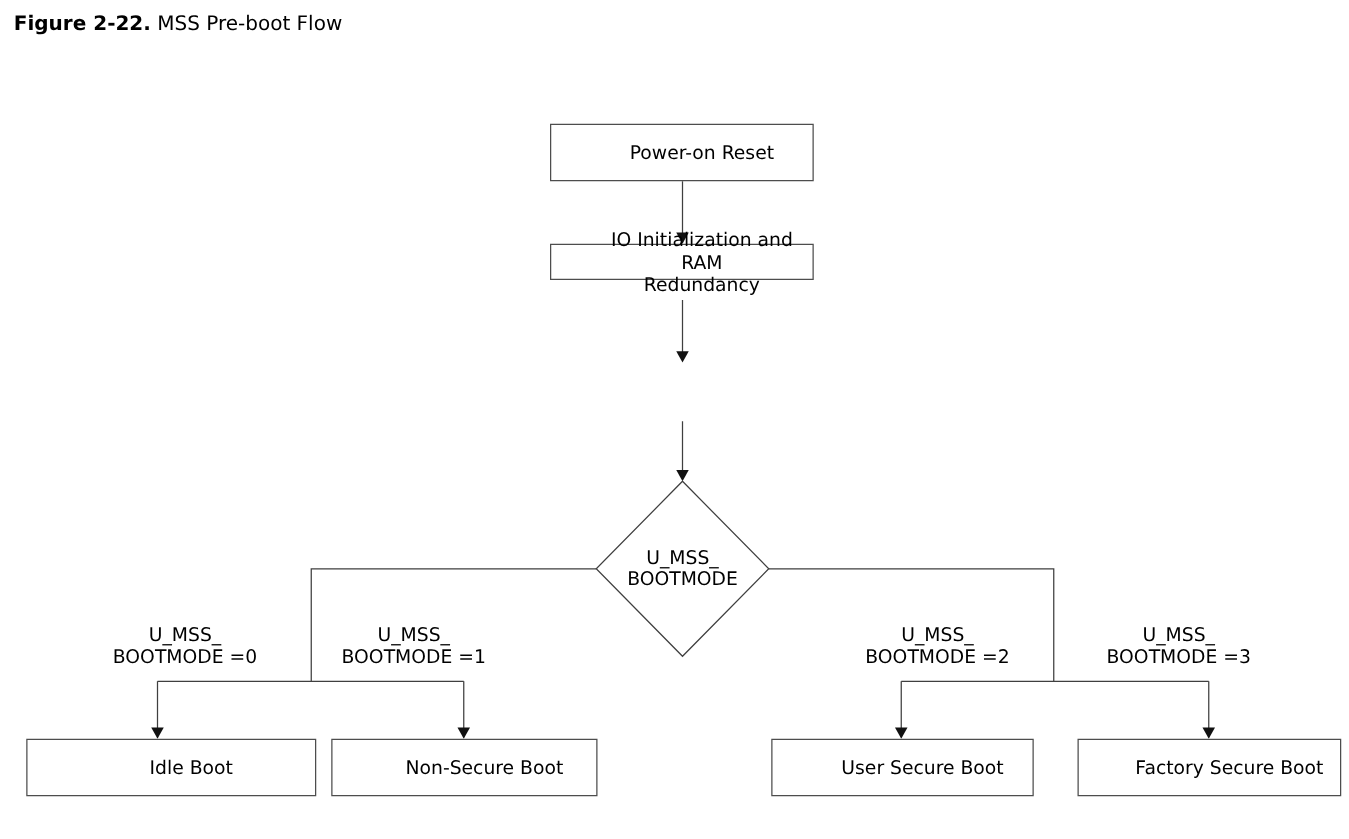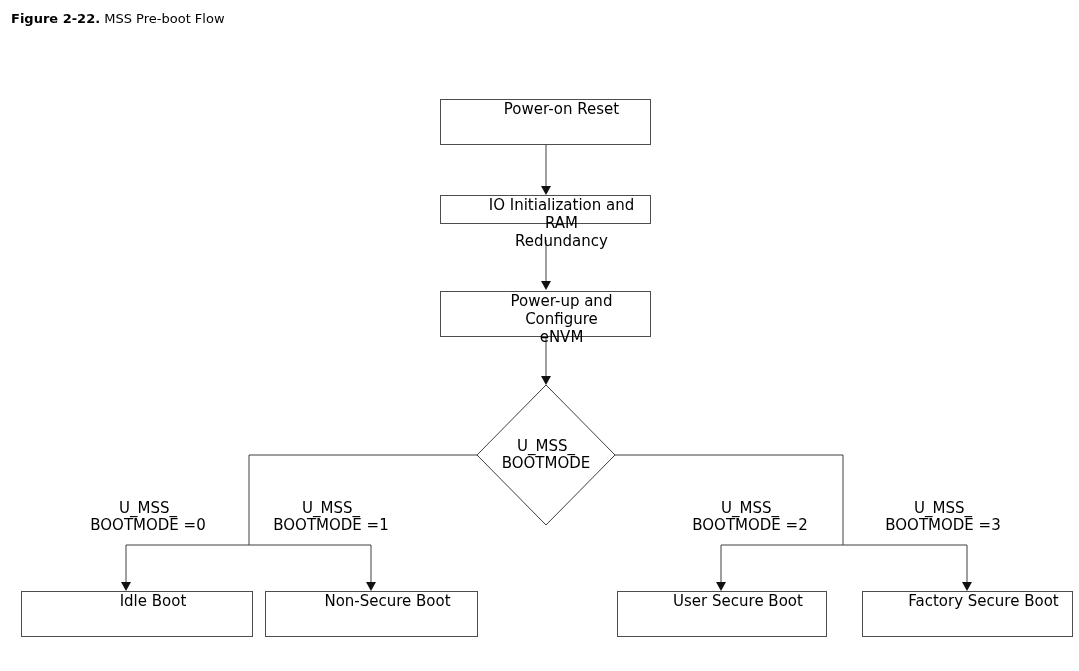--- a/index.html
+++ b/index.html
@@ -15,38 +15,39 @@
     position: relative;
     width: 1079px;
     height: 671px;
     background: #ffffff;
     overflow: hidden;
   }
   .figure-title {
     position: absolute;
     left: 11px;
     top: 8px;
-    font-size: 13px;
+    font-size: 16px;
     line-height: 22px;
     color: #000000;
     white-space: nowrap;
   }
   .figure-title .bold {
     font-weight: bold;
   }
   svg.wires {
     position: absolute;
     left: 0;
     top: 0;
   }
   .pbox {
     position: absolute;
     border: 1px solid #4d4d4d;
     background: #ffffff;
     display: flex;
+    align-items: center;
     justify-content: center;
     text-align: center;
     box-sizing: border-box;
     padding-left: 32px;
   }
   .node-label {
     font-size: 15px;
     line-height: 18px;
     white-space: pre-line;
     color: #000000;
@@ -113,24 +114,20 @@
 
   <div class="pbox" style="left:440px; top:99px; width:211px; height:46px;">
     <span class="node-label">Power-on Reset</span>
   </div>
 
   <div class="pbox" style="left:440px; top:195px; width:211px; height:29px;">
     <span class="node-label">IO Initialization and RAM
 Redundancy</span>
   </div>
 
-  <div class="pbox" style="left:440px; top:291px; width:211px; height:46px;">
-    <span class="node-label">Power-up and Configure
-eNVM</span>
-  </div>
 
   <div class="diamond-label">U_MSS_
 BOOTMODE</div>
 
   <div class="branch-label" style="left:73px; top:500px;">U_MSS_
 BOOTMODE =0</div>
   <div class="branch-label" style="left:256px; top:500px;">U_MSS_
 BOOTMODE =1</div>
   <div class="branch-label" style="left:675px; top:500px;">U_MSS_
 BOOTMODE =2</div>

